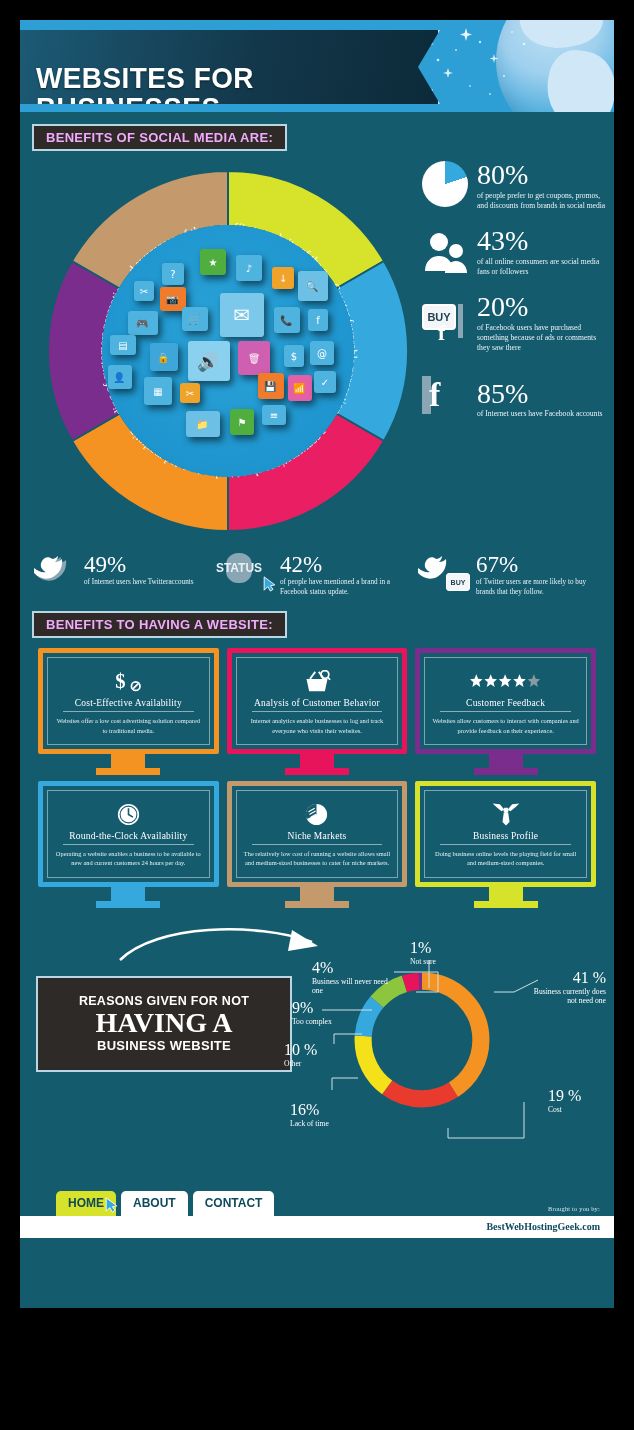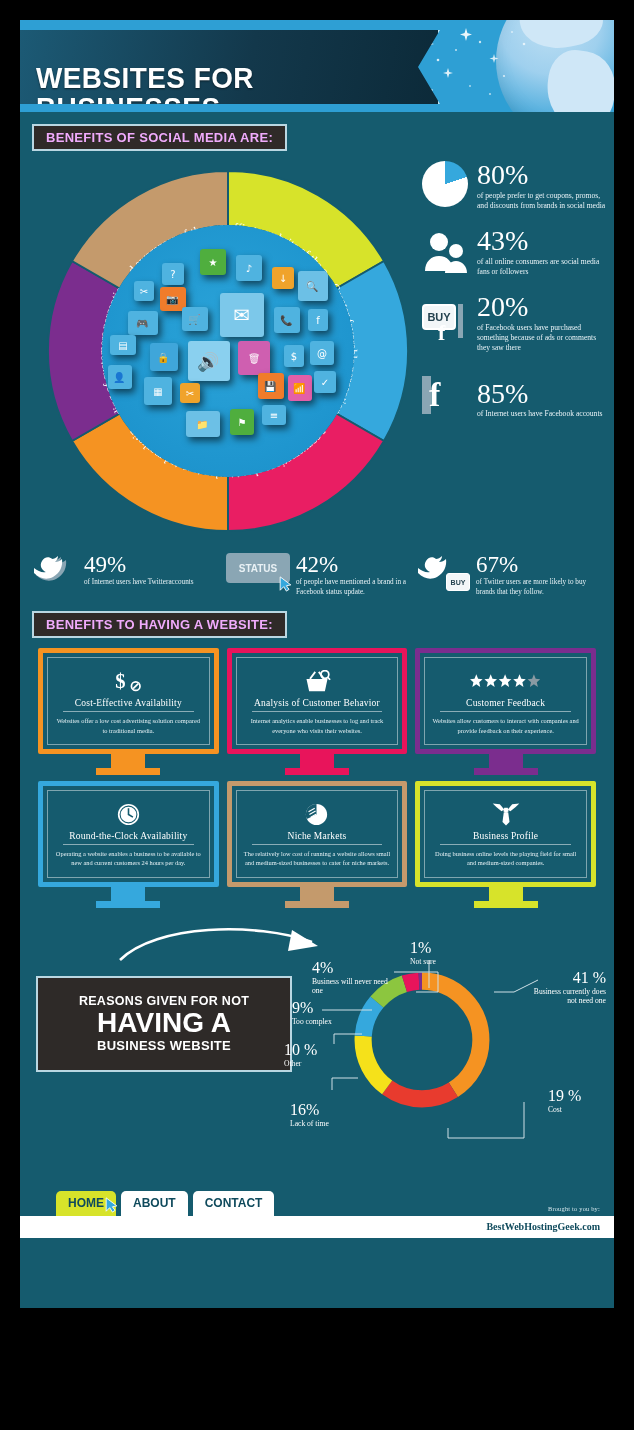--- a/index.html
+++ b/index.html
@@ -143,23 +143,23 @@
     display:flex; align-items:flex-start;
     padding: 0 14px;
     gap: 10px;
     margin-top: 2px;
   }
   .tri { display:flex; gap:6px; align-items:flex-start; flex:1; }
   .tri .pct { color:#fff; font-size:23px; line-height:1; }
   .tri .desc { color:#e7f2f6; font-size:7.2px; line-height:1.35; margin-top:2px; }
   .bird { width:44px; height:34px; position:relative; flex:0 0 44px; }
   .status-pill {
-    width:64px;height:30px;border-radius:4px;background:#8aa6b4;
+    width:26px;height:30px;border-radius:12px;background:#8aa6b4;
     display:flex;align-items:center;justify-content:center;
-    color:#e9f1f5;font-family:"Liberation Sans",sans-serif;font-weight:bold;font-size:10px;
+    color:#e9f1f5;font-family:"Liberation Sans",sans-serif;font-weight:bold;font-size:12px;
     flex:0 0 48px;
   }
 
   
   .cards {
     display:grid; grid-template-columns: repeat(3, 1fr);
     gap: 6px 8px;
     padding: 10px 18px 0 18px;
   }
   .card-wrap { display:flex; flex-direction:column; align-items:center; }
@@ -192,21 +192,21 @@
   .arrow { position:absolute; left:96px; top:6px; width:230px; height:46px; }
   .reason-box {
     position:absolute; left:16px; top:62px;
     width:256px; height:96px;
     background:#2e2a28;
     border:2px solid #b9d7e2;
     display:flex; flex-direction:column; align-items:center; justify-content:center;
     font-family:"Liberation Sans",sans-serif; color:#fff;
   }
   .reason-box .l1 { font-size:12.5px; font-weight:bold; letter-spacing:.3px; }
-  .reason-box .l2 { font-family:Liberation Sans, sans-serif; font-size:28px; font-weight:bold; line-height:1.05; }
+  .reason-box .l2 { font-family:Liberation Serif, serif; font-size:28px; font-weight:bold; line-height:1.05; }
   .reason-box .l3 { font-size:13px; font-weight:bold; letter-spacing:.3px; }
 
   .donut-area { position:absolute; left:278px; top:28px; width:300px; height:228px; }
   .donut { position:absolute; left:48px; top:22px; width:152px; height:152px; }
   .dlabel { position:absolute; color:#fff; }
   .dlabel .v { font-size:16px; line-height:1; font-family:"Liberation Serif",serif; }
   .dlabel .n { font-size:7.6px; line-height:1.25; margin-top:1px; }
 
   
   .footer { position:relative; height: 62px; }

